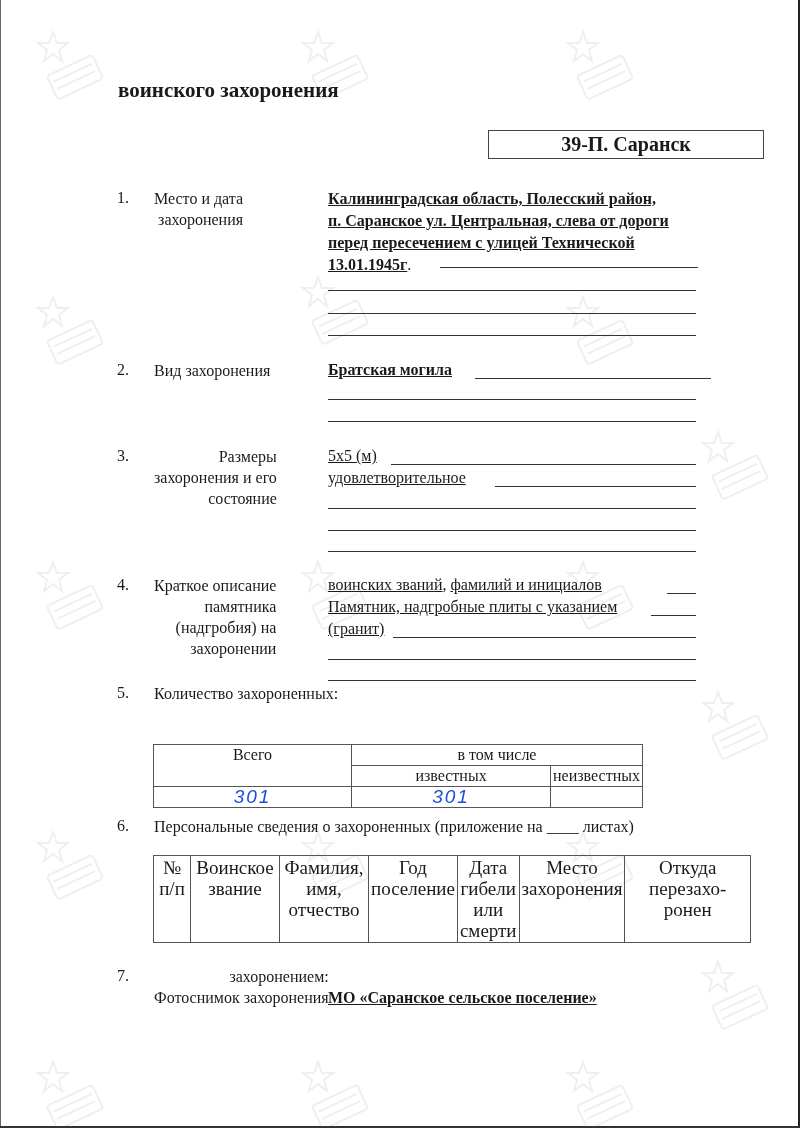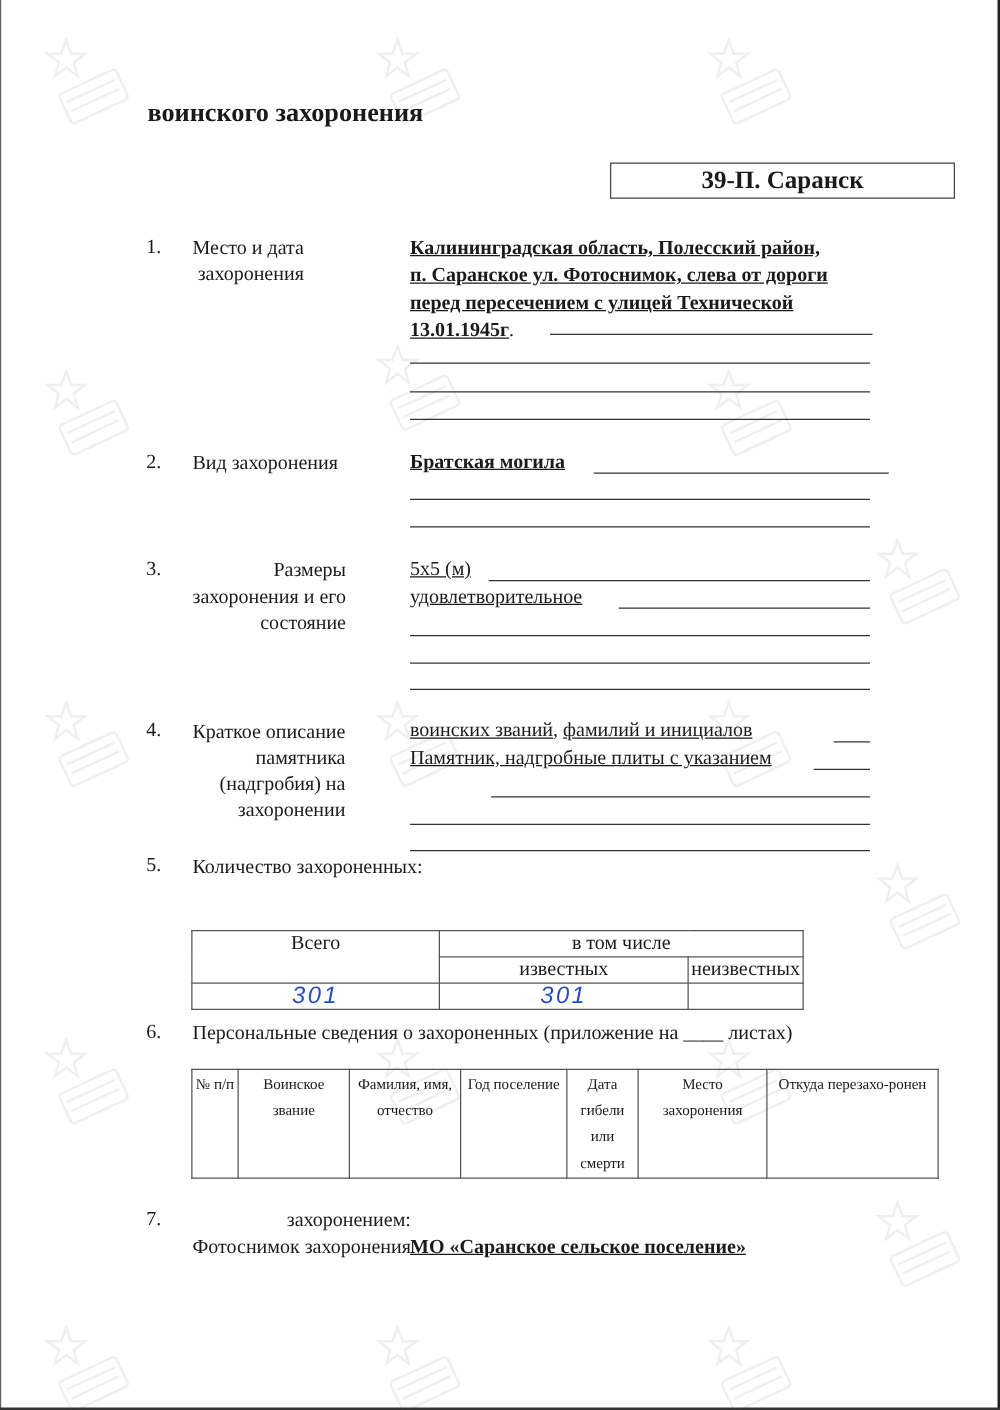--- a/index.html
+++ b/index.html
@@ -24,21 +24,21 @@
   .label { position: absolute; left: 154px; font-size: 16px; line-height: 21px; text-align: right; }
   .value { position: absolute; left: 328px; font-size: 16px; line-height: 22px; }
   .value.bold { font-weight: bold; }
   .u { text-decoration: underline; }
   .line { position: absolute; left: 328px; height: 1px; background: #333; }
 
   table.count { position: absolute; left: 153px; top: 724px; width: 490px; border-collapse: collapse; font-size: 16px; margin-top: 20px; }
   table.count td { border: 1px solid #555; text-align: center; padding: 0; height: 20px; line-height: 20px; }
   .hand { font-family: Liberation Sans, sans-serif; font-style: italic; font-size: 19px; letter-spacing: 2px; color: #1d4ed8; }
 
-  table.persons { position: absolute; left: 153px; top: 855px; width: 598px; border-collapse: collapse; font-size: 12px; }
+  table.persons { position: absolute; left: 153px; top: 855px; width: 598px; border-collapse: collapse; font-size: 19px; }
   table.persons td { border: 1px solid #555; text-align: center; vertical-align: top; line-height: 21px; padding: 1px 2px; height: 84px; }
 </style>
 </head>
 <body>
 
 <div class="page-border-left"></div>
 <div class="page-border-right"></div>
 <div class="page-border-bottom"></div>
 
 <div id="wm-layer">
@@ -193,21 +193,21 @@
 </div>
 <div class="code-box">39-П. Саранск</div>
 
 <div class="num" style="top:189px">1.</div>
 <div class="label" style="top:188px">
   <div>Место и дата</div>
   <div>захоронения</div>
 </div>
 <div class="value bold" style="top:188px">
   <div><span class="u">Калининградская область, Полесский район,</span></div>
-  <div><span class="u">п. Саранское ул. Фотоснимок, слева от дороги</span></div>
+  <div><span class="u">п. Саранское ул. Центральная, слева от дороги</span></div>
   <div><span class="u">перед пересечением с улицей Технической</span></div>
   <div><span class="u">13.01.1945г</span><span style="font-weight:normal">.</span></div>
 </div>
 <div class="line" style="top:267px; left:440px; width:258px"></div>
 <div class="line" style="top:290px; width:368px"></div>
 <div class="line" style="top:313px; width:368px"></div>
 <div class="line" style="top:335px; width:368px"></div>
 
 <div class="num" style="top:361px">2.</div>
 <div class="label" style="top:360px">Вид захоронения</div>
@@ -237,20 +237,21 @@
 <div class="num" style="top:576px">4.</div>
 <div class="label" style="top:575px">
   <div>Краткое описание</div>
   <div>памятника</div>
   <div>(надгробия) на</div>
   <div>захоронении</div>
 </div>
 <div class="value" style="top:574px">
   <div><span class="u">воинских званий</span><span>, </span><span class="u">фамилий и инициалов</span></div>
   <div><span class="u">Памятник, надгробные плиты с указанием</span></div>
+  <div><span class="u">(гранит)</span></div>
 </div>
 <div class="line" style="top:593px; left:667px; width:29px"></div>
 <div class="line" style="top:615px; left:651px; width:45px"></div>
 <div class="line" style="top:637px; left:393px; width:303px"></div>
 <div class="line" style="top:659px; width:368px"></div>
 <div class="line" style="top:680px; width:368px"></div>
 
 <div class="num" style="top:684px">5.</div>
 <div class="label" style="top:683px">Количество захороненных:</div>
 <table class="count">

